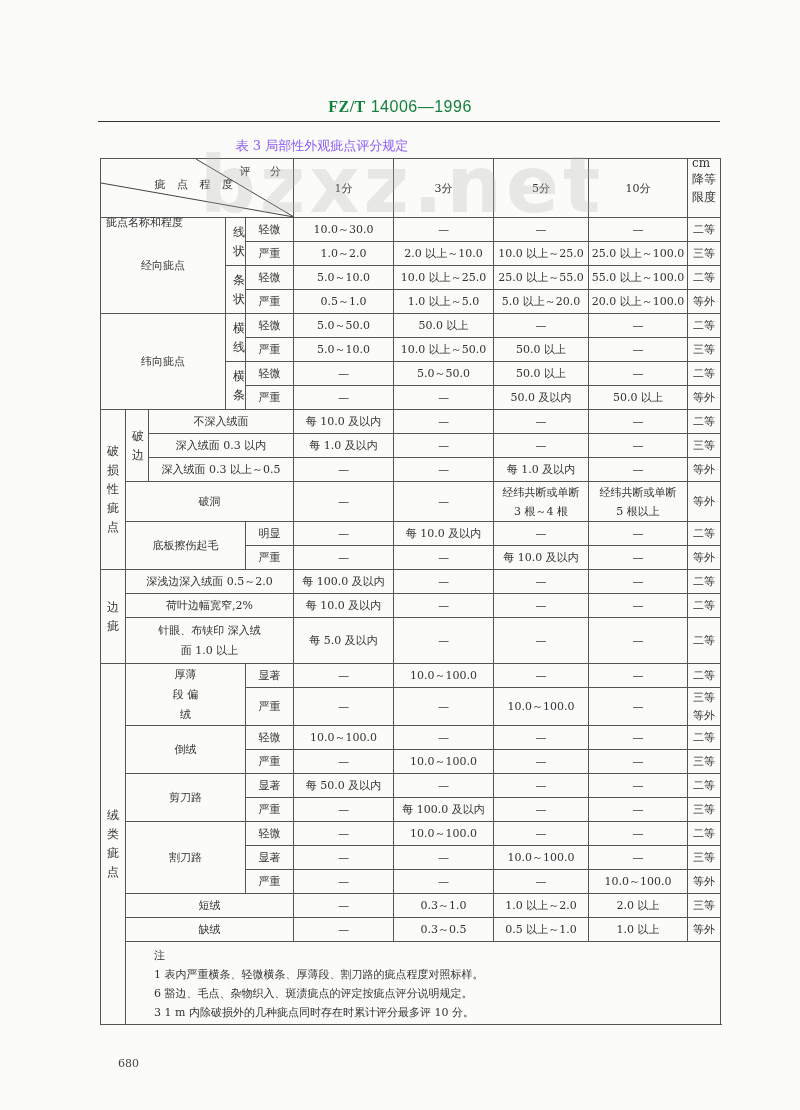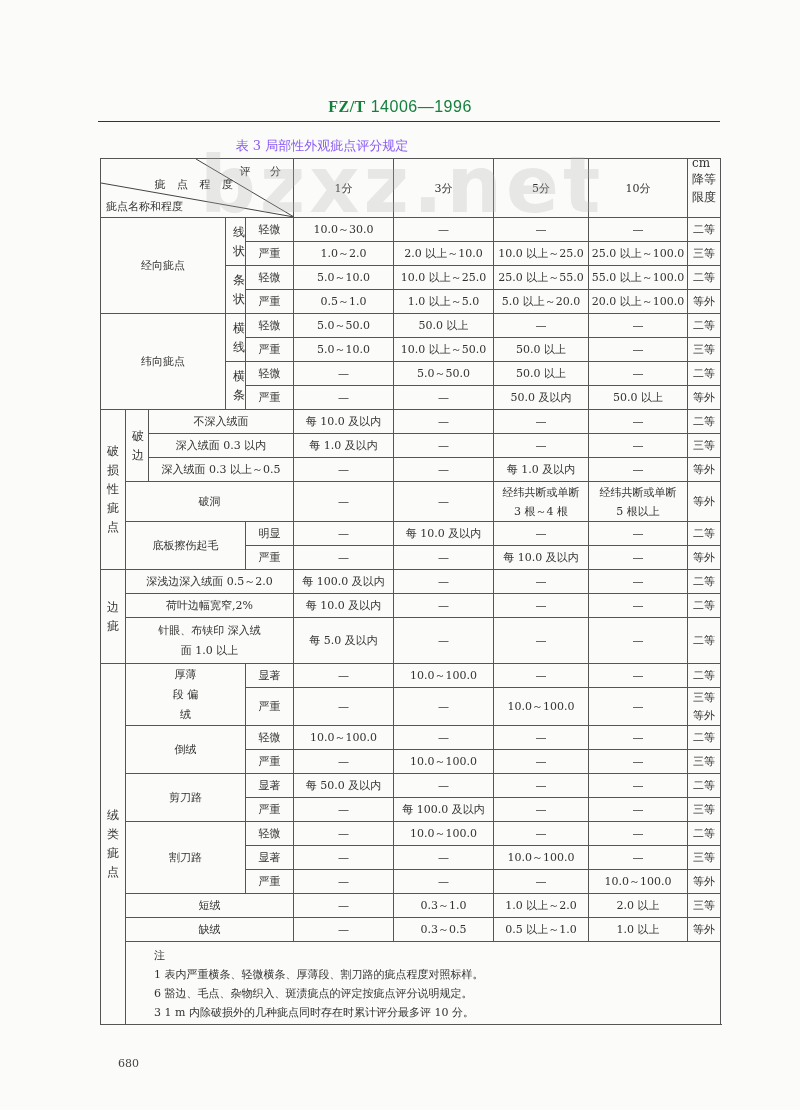--- a/index.html
+++ b/index.html
@@ -21,21 +21,21 @@
   }
   table.main {
     position:absolute; left:100px; top:158px; width:620px; border-collapse:collapse; table-layout:fixed;
     font-size:11px; color:#333;
   }
   table.main td { border:1px solid #555; text-align:center; vertical-align:middle; padding:0; line-height:15px; }
   table.main td.vert { line-height:19px; font-size:12px;text-align:right; }
   .hdr-cell { position:relative; height:58px; }
   .hdr-cell svg { position:absolute; left:0; top:0; }
   .hdr-a { position:absolute; right:56px; top:18px; font-size:11px; letter-spacing:4px; }
-  .hdr-b { position:absolute; left:5px; top:40px; font-size:11px; }
+  .hdr-b { position:absolute; left:5px; top:56px; font-size:11px; }
   .hdr-c { position:absolute; right:4px; top:5px; font-size:11px; letter-spacing:8px; }
   .note-cell { text-align:left !important; padding:4px 0 2px 28px !important; line-height:19px !important; }
   .page-num { position:absolute; left:118px; top:1057px; font-size:11px; color:#444; }
   .r24 td { height:23px; }
 </style>
 </head>
 <body>
 
 <div class="std-header">
   <b>FZ/T</b>

